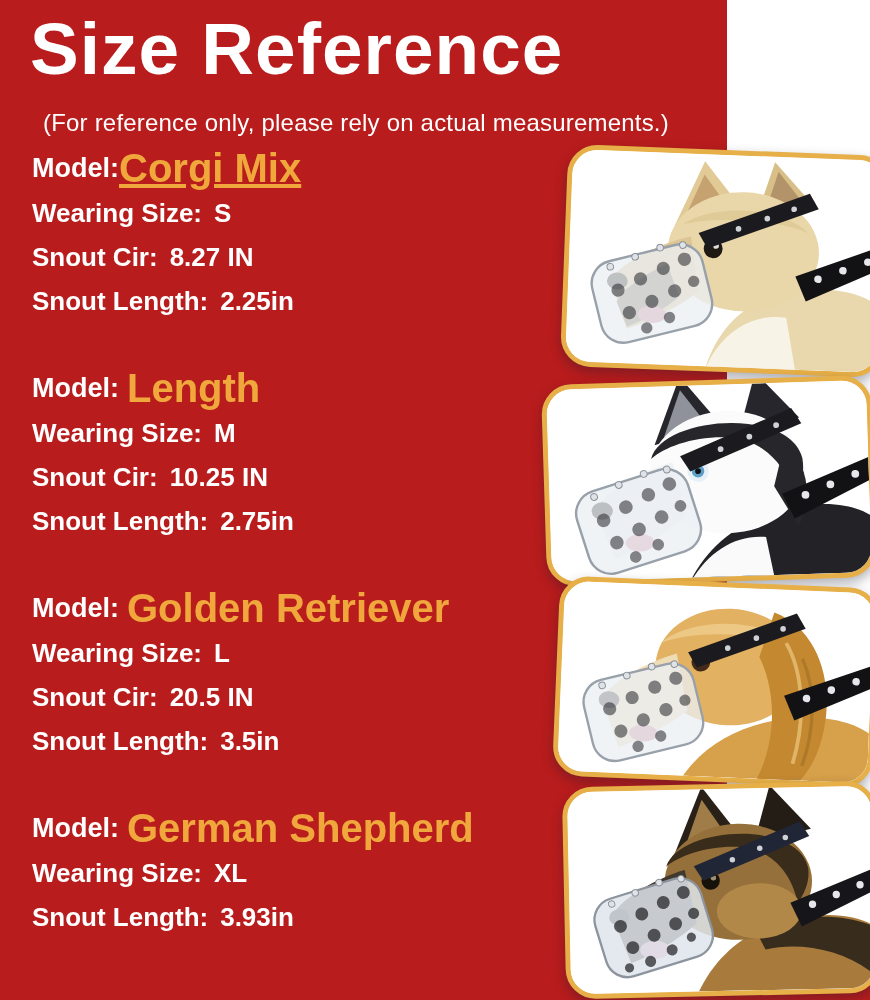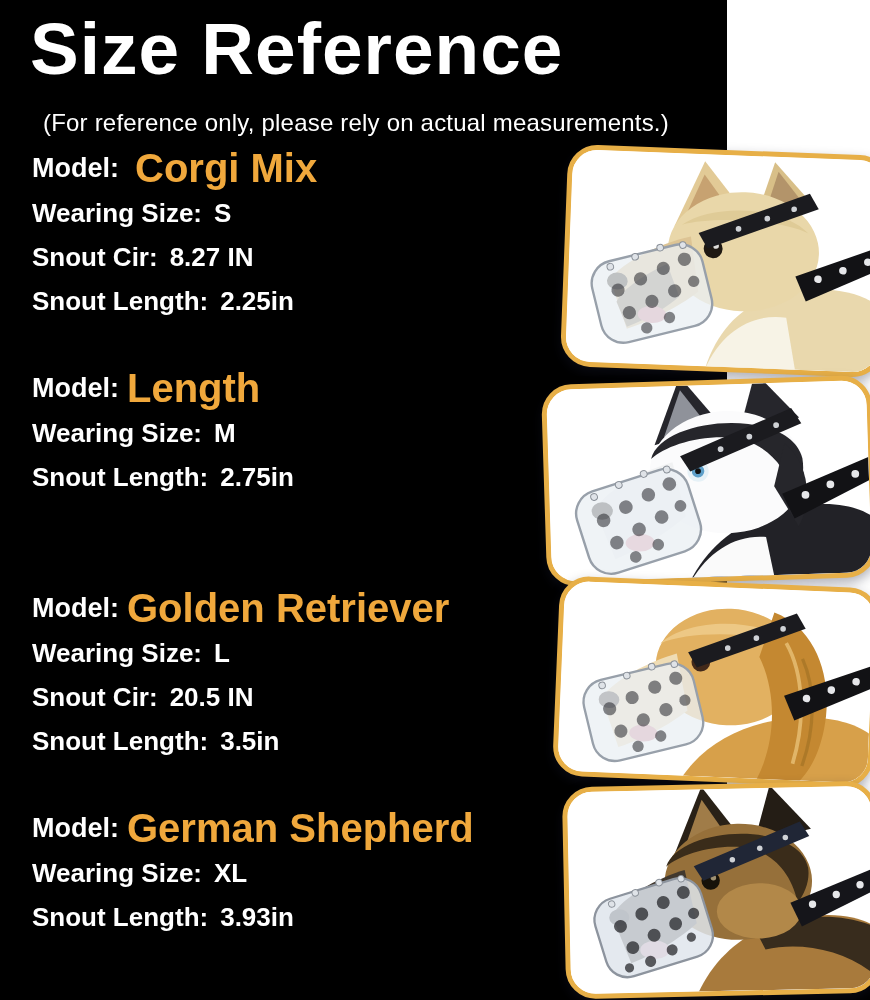--- a/index.html
+++ b/index.html
@@ -1,19 +1,19 @@
 <!DOCTYPE html>
 <html><head>
 <meta charset="utf-8">
 <style>
   html,body { margin:0; padding:0; background:#ffffff; }
   * { box-sizing:border-box; }
   .canvas {
     position:relative; width:870px; height:1000px; overflow:hidden;
-    background:#000000;
+    background:#b91c1c;
     font-family:"Liberation Sans", sans-serif;
   }
   .right-panel {
     position:absolute; left:727px; top:0; width:143px; height:983px;
     background:#ffffff;
   }
   .header { position:absolute; left:30px; top:4px; color:#ffffff; }
   .title {
     margin:0; font-size:73px; font-weight:700; letter-spacing:1px;
     line-height:90px; white-space:nowrap;
@@ -23,21 +23,21 @@
     line-height:32px; white-space:nowrap;
   }
   .spec { position:absolute; left:32px; width:470px; color:#ffffff; }
   .spec-corgi  { top:146px; }
   .spec-husky  { top:366px; }
   .spec-golden { top:586px; }
   .spec-gsd    { top:806px; }
   .model-row { display:flex; align-items:center; height:44px; margin-bottom:8px; white-space:nowrap; }
   .model-label { font-size:27px; font-weight:700; color:#ffffff; }
   .model-name  { font-size:40px; font-weight:700; color:#F0A83C; margin-left:8px; }
-  .spec-corgi .model-name { margin-left:16px; }
+  .spec-corgi .model-name { margin-left:0;text-decoration:underline; }
   .spec-line { font-size:26px; font-weight:700; line-height:31px; margin-bottom:13px; white-space:nowrap; }
   .spec-line .lbl { margin-right:12px; }
 
   .photo-card {
     position:absolute; background:#ffffff;
     border:5px solid #E7AF47; border-radius:30px; overflow:hidden;
     box-shadow:0 5px 12px rgba(25,28,52,0.35);
   }
   .photo-card svg { display:block; width:100%; height:100%; }
   .card-1 { left:524px; top:134px; width:322px; height:222px; transform:rotate(2.2deg);  z-index:1; }
@@ -66,20 +66,21 @@
     <div class="spec-line"><span class="lbl">Snout Cir:</span><span>8.27 IN</span></div>
     <div class="spec-line"><span class="lbl">Snout Length:</span><span>2.25in</span></div>
   </section>
 
   <section class="spec spec-husky">
     <div class="model-row">
       <span class="model-label">Model:</span>
       <span class="model-name">Length</span>
     </div>
     <div class="spec-line"><span class="lbl">Wearing Size:</span><span>M</span></div>
+    <div class="spec-line"><span class="lbl">Snout Cir:</span><span>10.25 IN</span></div>
     <div class="spec-line"><span class="lbl">Snout Length:</span><span>2.75in</span></div>
   </section>
 
   <section class="spec spec-golden">
     <div class="model-row">
       <span class="model-label">Model:</span>
       <span class="model-name">Golden Retriever</span>
     </div>
     <div class="spec-line"><span class="lbl">Wearing Size:</span><span>L</span></div>
     <div class="spec-line"><span class="lbl">Snout Cir:</span><span>20.5 IN</span></div>

